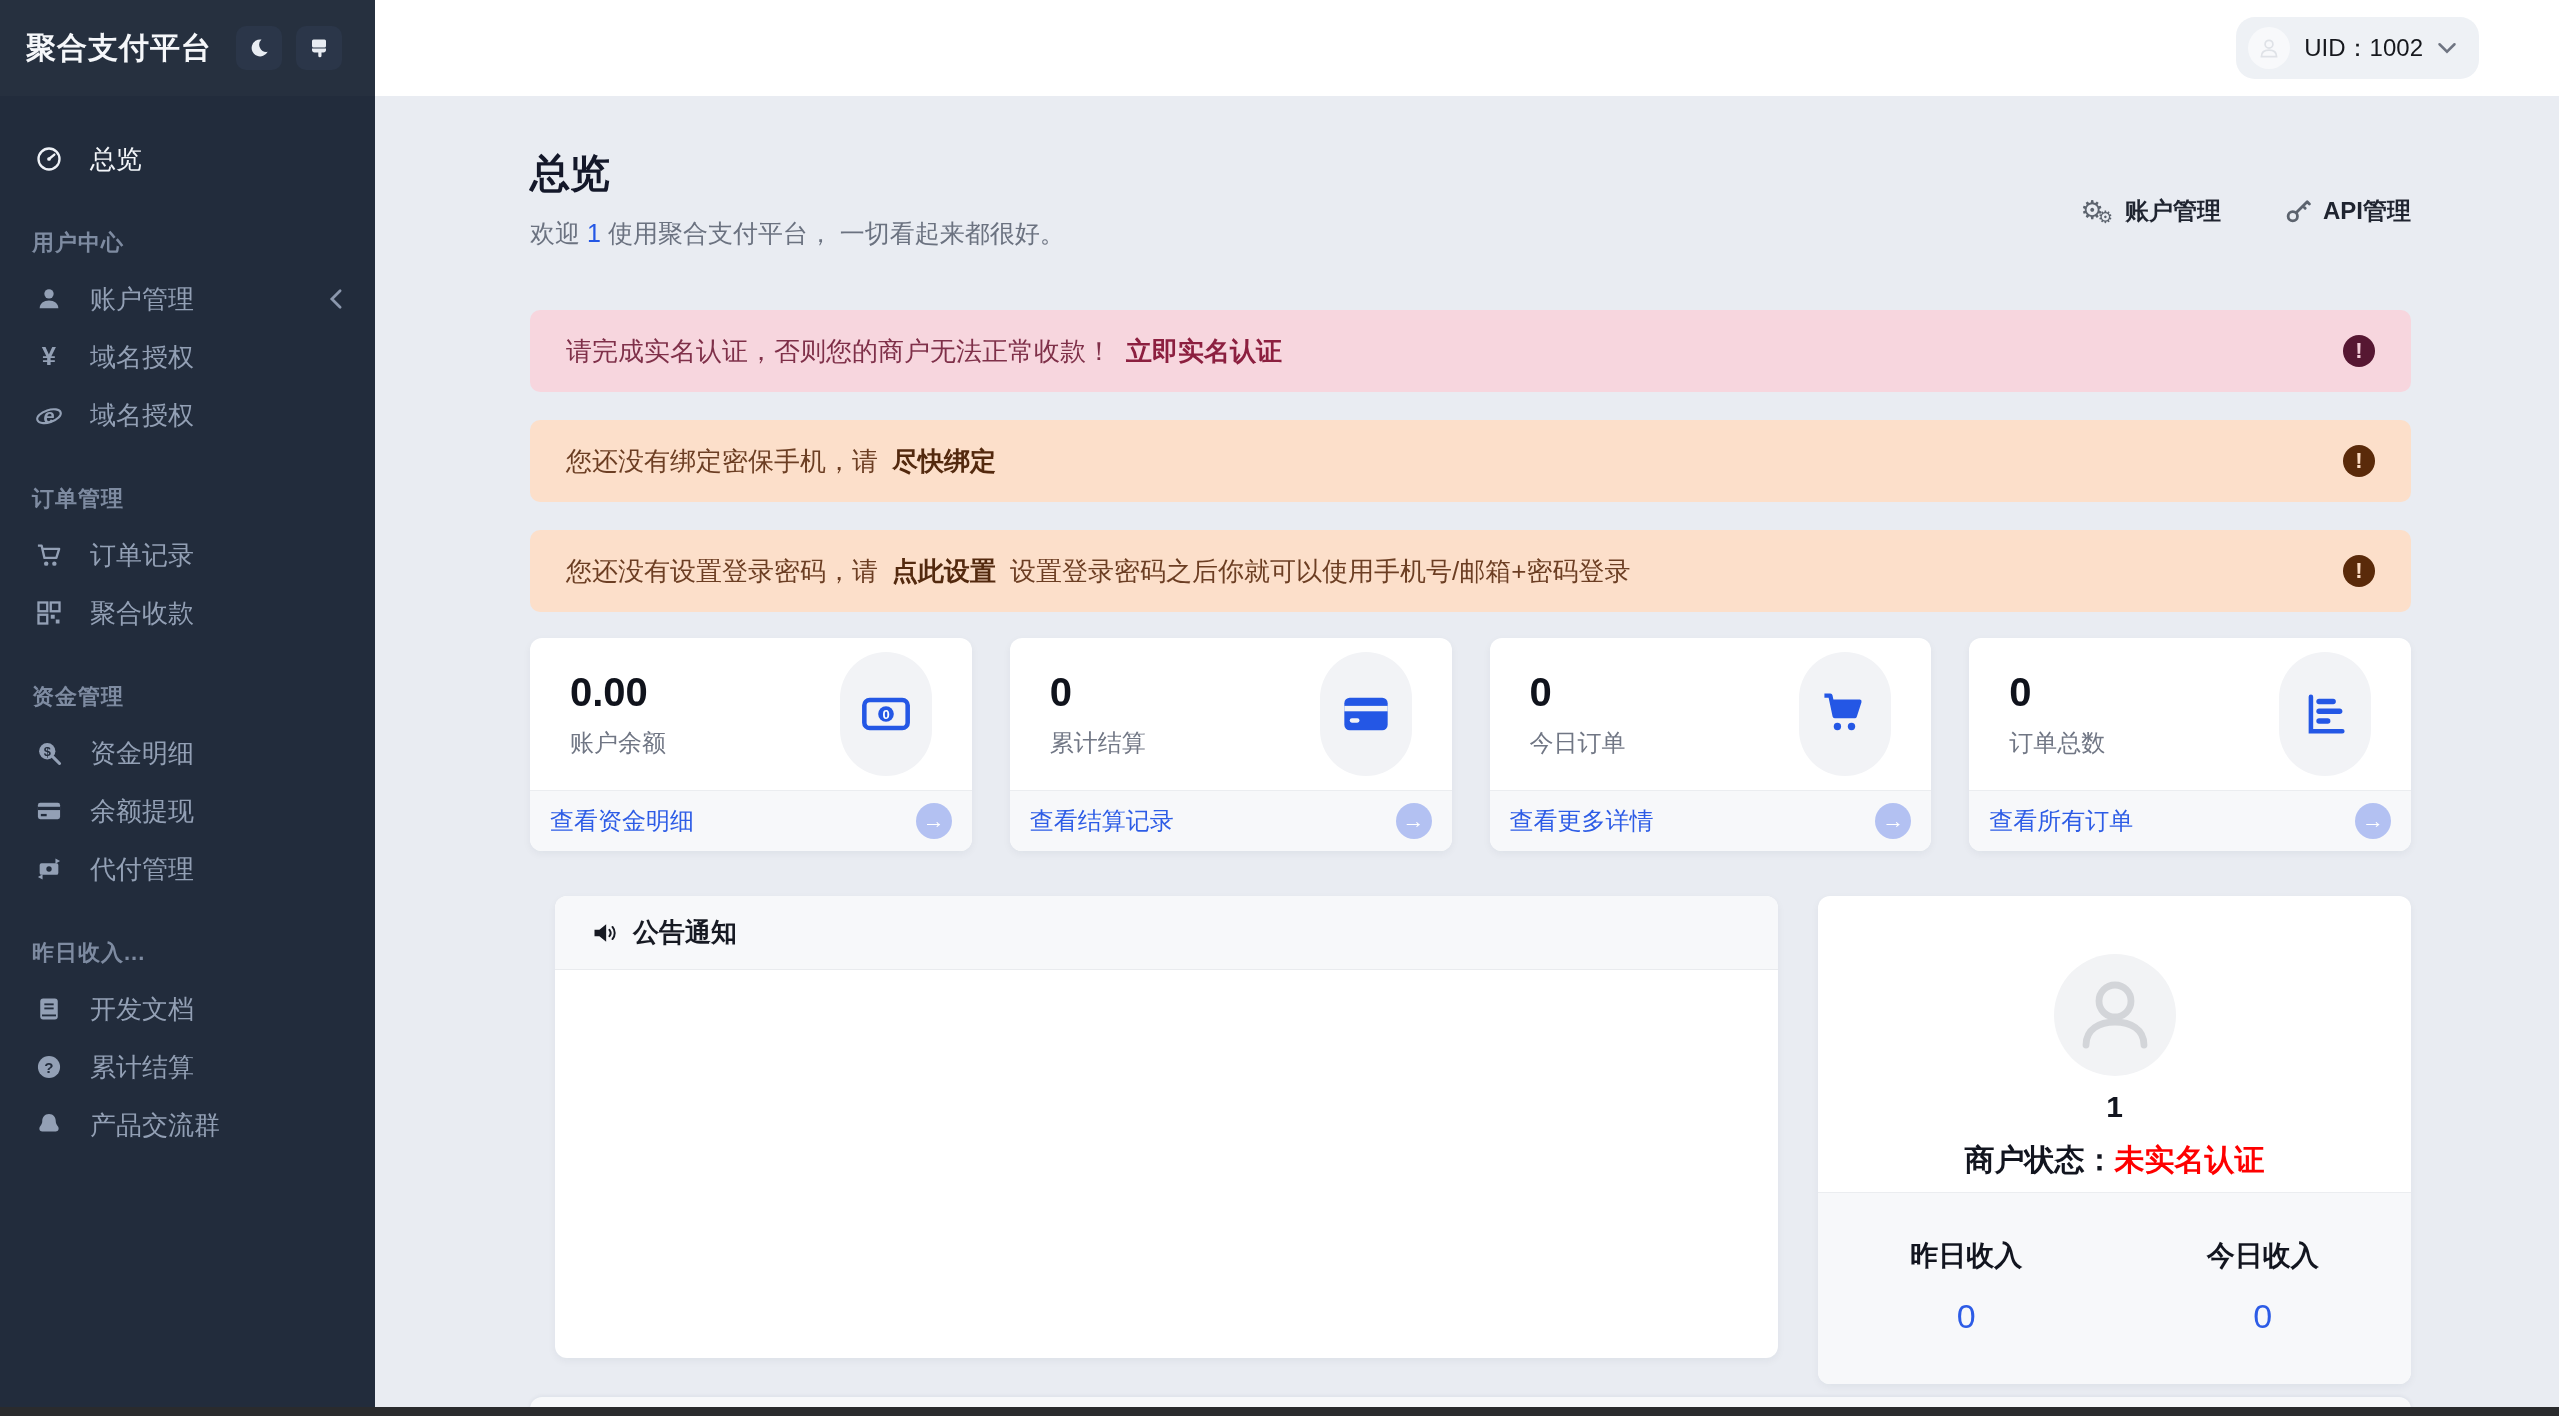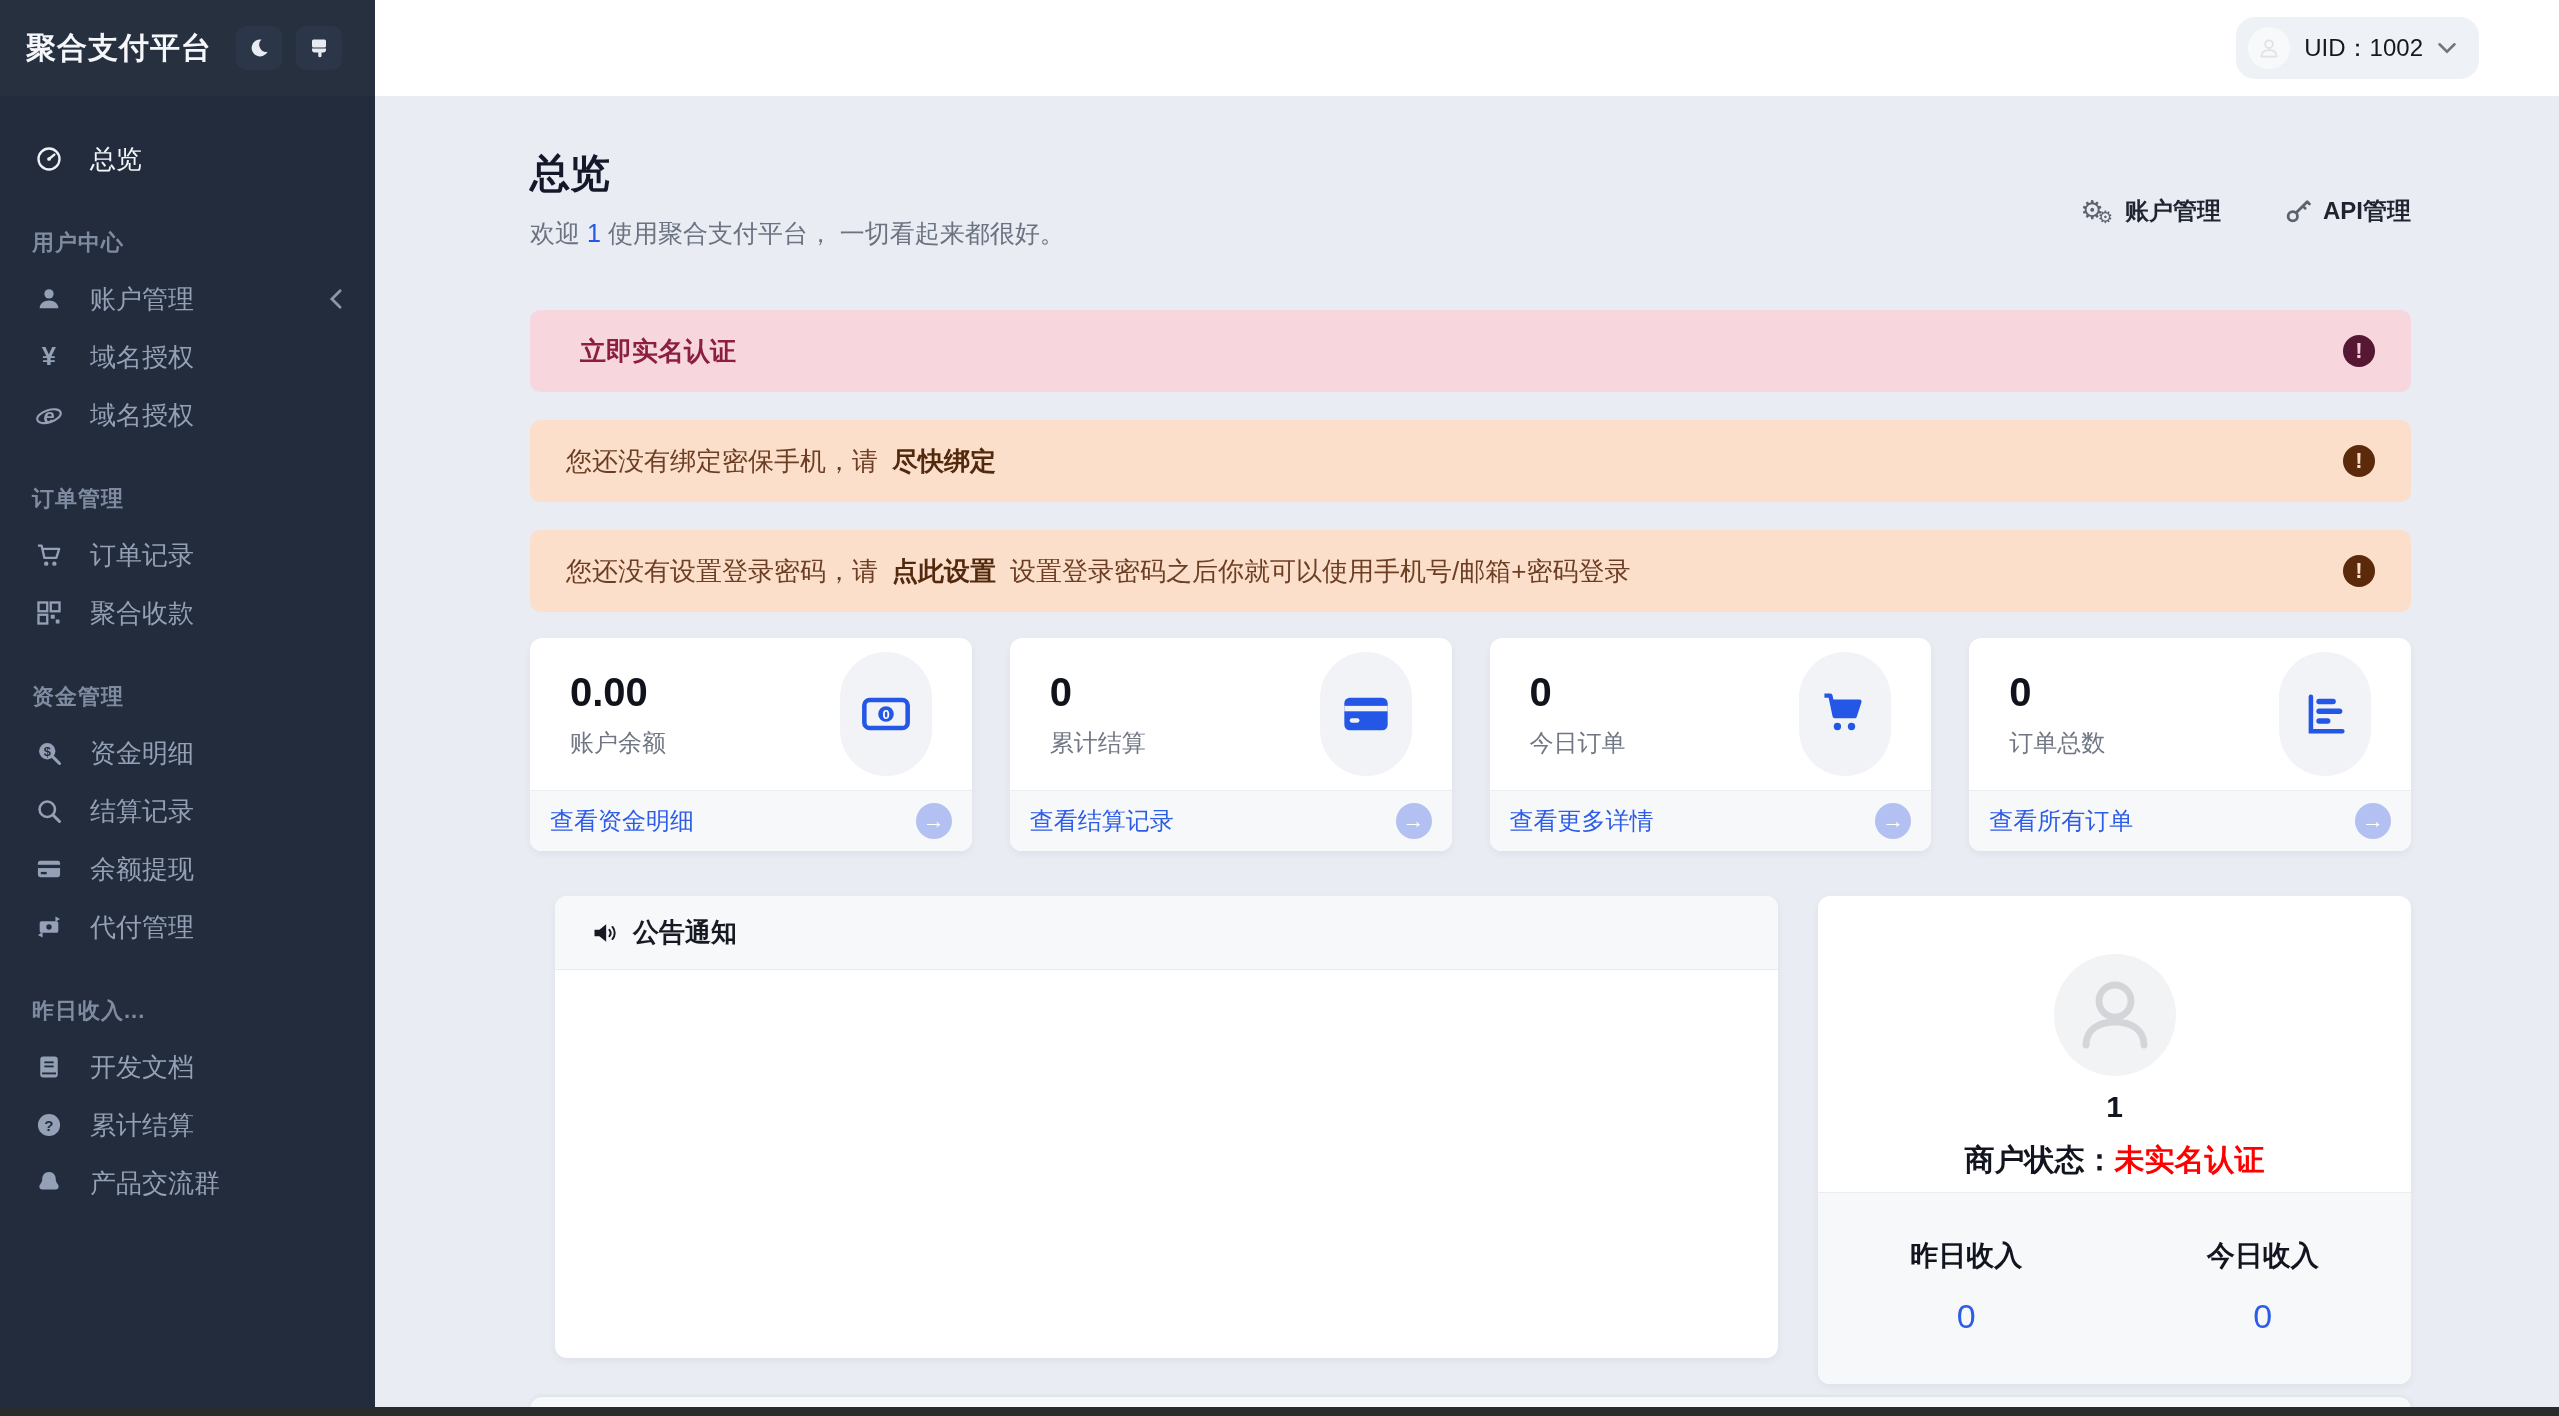--- a/index.html
+++ b/index.html
@@ -198,29 +198,20 @@
               <circle cx="10.5" cy="10.5" r="7" fill="#93a0b5"></circle>
               <text x="10.5" y="14.5" text-anchor="middle" font-size="11" font-weight="bold" fill="#222c3c">$</text>
               <line x1="15.8" y1="15.8" x2="21" y2="21" stroke="#93a0b5" stroke-width="2.6" stroke-linecap="round"></line>
             </svg>
         </span>
         <span>资金明细</span>
       </div>
       <div class="sb-item">
         <span class="ic">
           <svg width="28" height="28" viewBox="0 0 24 24">
-              <circle cx="10.5" cy="10.5" r="6.6" fill="none" stroke="#93a0b5" stroke-width="2.2"></circle>
-              <line x1="15.6" y1="15.6" x2="21" y2="21" stroke="#93a0b5" stroke-width="2.6" stroke-linecap="round"></line>
-            </svg>
-        </span>
-        <span>结算记录</span>
-      </div>
-      <div class="sb-item">
-        <span class="ic">
-          <svg width="28" height="28" viewBox="0 0 24 24">
               <rect x="2.5" y="5" width="19" height="14" rx="2" fill="#93a0b5"></rect>
               <rect x="2.5" y="8.4" width="19" height="2.8" fill="#222c3c"></rect>
               <rect x="5" y="14.5" width="5" height="2" fill="#222c3c"></rect>
             </svg>
         </span>
         <span>余额提现</span>
       </div>
       <div class="sb-item">
         <span class="ic">
           <svg width="28" height="28" viewBox="0 0 24 24">
@@ -305,20 +296,21 @@
                   <path d="M10.3 13.7 L20.5 3.5 M20.5 3.5 l2 2 M16.6 7.4 l2 2" fill="none" stroke="#5c636e" stroke-width="2.6" stroke-linecap="round"></path>
                 </svg>
             </span>
             <span>API管理</span>
           </span>
         </div>
       </div>
 
       <div class="alerts">
         <div class="alert alert-danger">
+          <span>请完成实名认证，否则您的商户无法正常收款！</span>
           <span class="alert-link">立即实名认证</span>
           <span class="alert-spacer"></span>
           <span class="excl excl-danger">!</span>
         </div>
         <div class="alert alert-warning">
           <span>您还没有绑定密保手机，请</span>
           <span class="alert-link">尽快绑定</span>
           <span class="alert-spacer"></span>
           <span class="excl excl-warning">!</span>
         </div>

